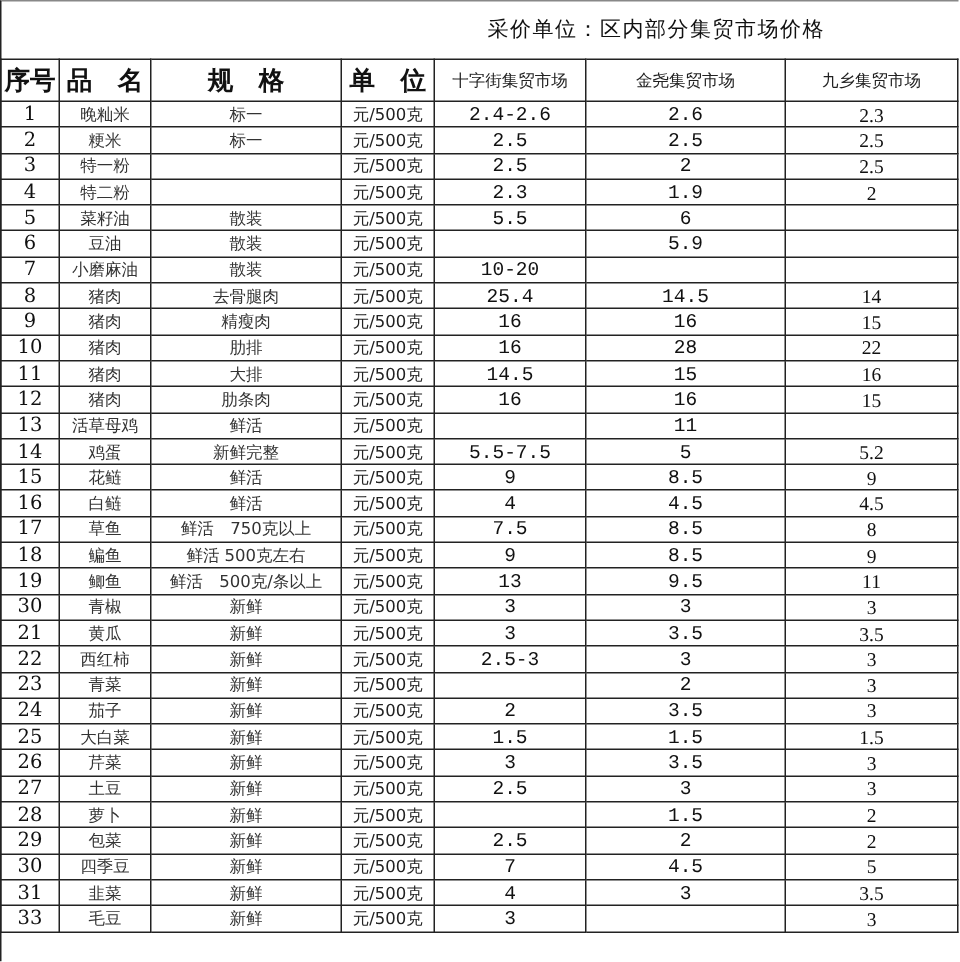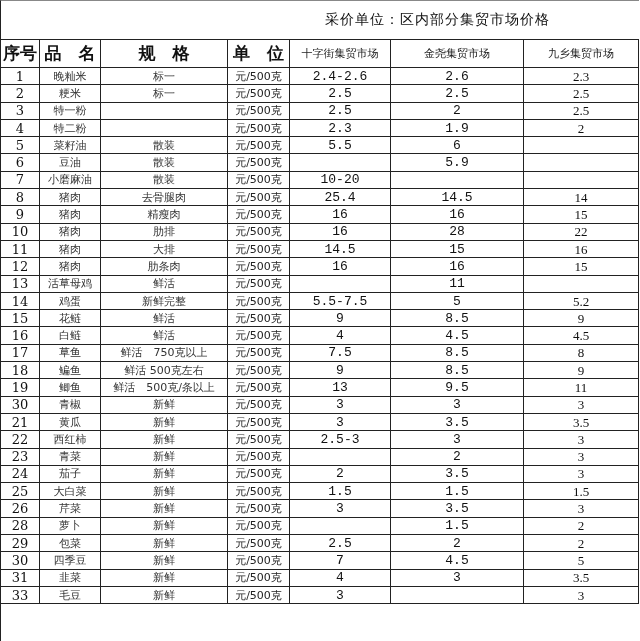--- a/index.html
+++ b/index.html
@@ -282,20 +282,29 @@
       <tr>
         <td class="seq">26</td>
         <td class="name">芹菜</td>
         <td class="spec">新鲜</td>
         <td class="unit">元/500克</td>
         <td class="price">3</td>
         <td class="price">3.5</td>
         <td class="price3">3</td>
       </tr>
       <tr>
+        <td class="seq">27</td>
+        <td class="name">土豆</td>
+        <td class="spec">新鲜</td>
+        <td class="unit">元/500克</td>
+        <td class="price">2.5</td>
+        <td class="price">3</td>
+        <td class="price3">3</td>
+      </tr>
+      <tr>
         <td class="seq">28</td>
         <td class="name">萝卜</td>
         <td class="spec">新鲜</td>
         <td class="unit">元/500克</td>
         <td class="price"></td>
         <td class="price">1.5</td>
         <td class="price3">2</td>
       </tr>
       <tr>
         <td class="seq">29</td>

